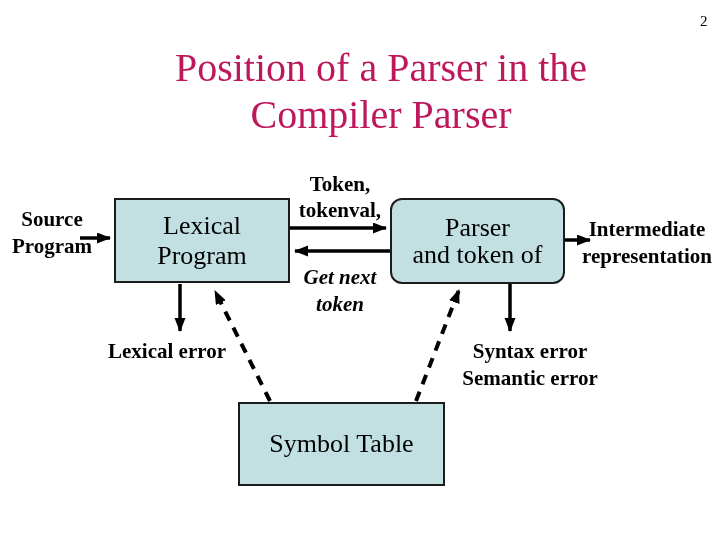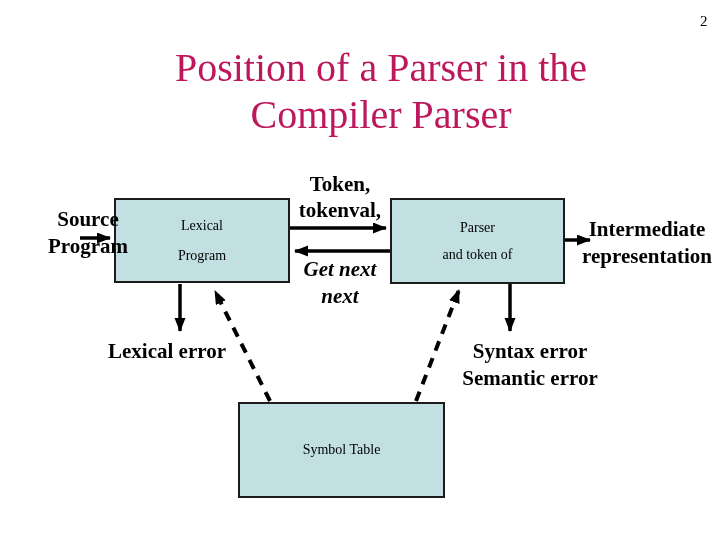--- a/index.html
+++ b/index.html
@@ -13,31 +13,31 @@
   .title{
     position:absolute;top:44px;left:36px;width:690px;
     text-align:center;font-size:40px;line-height:47px;color:#be185d;
     letter-spacing:0px;
   }
   .box{
     position:absolute;box-sizing:border-box;
     background:var(--box-fill,#c2e0e2);
     border:2px solid var(--box-border,#1c1c1c);
     display:flex;align-items:center;justify-content:center;
-    text-align:center;font-size:14px;line-height:28px;z-index:2;
+    text-align:center;font-size:26px;line-height:28px;z-index:2;
   }
   .box-lexical{left:114px;top:198px;width:176px;height:85px;line-height:30px;}
-  .box-parser{left:390px;top:198px;width:175px;height:86px;line-height:27px;}
-  .box-symbol{left:238px;top:402px;width:207px;height:96px;align-items:center;}
+  .box-parser{left:390px;top:198px;width:175px;height:86px;line-height:27px;border-radius:12px;}
+  .box-symbol{left:238px;top:402px;width:207px;height:84px;align-items:center;}
   .lbl{
     position:absolute;font-size:21px;line-height:27px;text-align:center;z-index:2;white-space:nowrap;font-weight:bold;
   }
-  .lbl-source{left:16px;top:206px;width:104px;padding-left:20px;}
+  .lbl-source{left:0px;top:206px;width:104px;}
   .lbl-token{left:292px;top:171px;width:96px;line-height:26px;}
-  .lbl-getnext{left:292px;top:256px;width:96px;font-style:italic;}
+  .lbl-getnext{left:292px;top:264px;width:96px;font-style:italic;}
   .lbl-lexerr{left:96px;top:338px;width:130px;text-align:right;}
   .lbl-synerr{left:455px;top:338px;width:150px;}
   .lbl-intermediate{left:577px;top:216px;width:140px;line-height:27px;}
   svg.arrows{position:absolute;left:0;top:0;z-index:1;}
   svg.arrows line{stroke:var(--arrow-color,#000);}
   svg.arrows .solid{stroke-width:3.5px;}
   svg.arrows .dashed{stroke-width:4px;stroke-dasharray:10 8;}
   svg.arrows marker path{fill:var(--arrow-color,#000);}
 </style>
 </head>
@@ -91,21 +91,21 @@
     <div>Program</div>
   </div>
 
   <div class="lbl lbl-token">
     <div>Token,</div>
     <div>tokenval,</div>
   </div>
 
   <div class="lbl lbl-getnext">
     <div>Get next</div>
-    <div>next</div>
+    <div>token</div>
   </div>
 
   <div class="lbl lbl-lexerr">Lexical error</div>
 
   <div class="lbl lbl-intermediate">
     <div>Intermediate</div>
     <div>representation</div>
   </div>
 
   <div class="lbl lbl-synerr">

